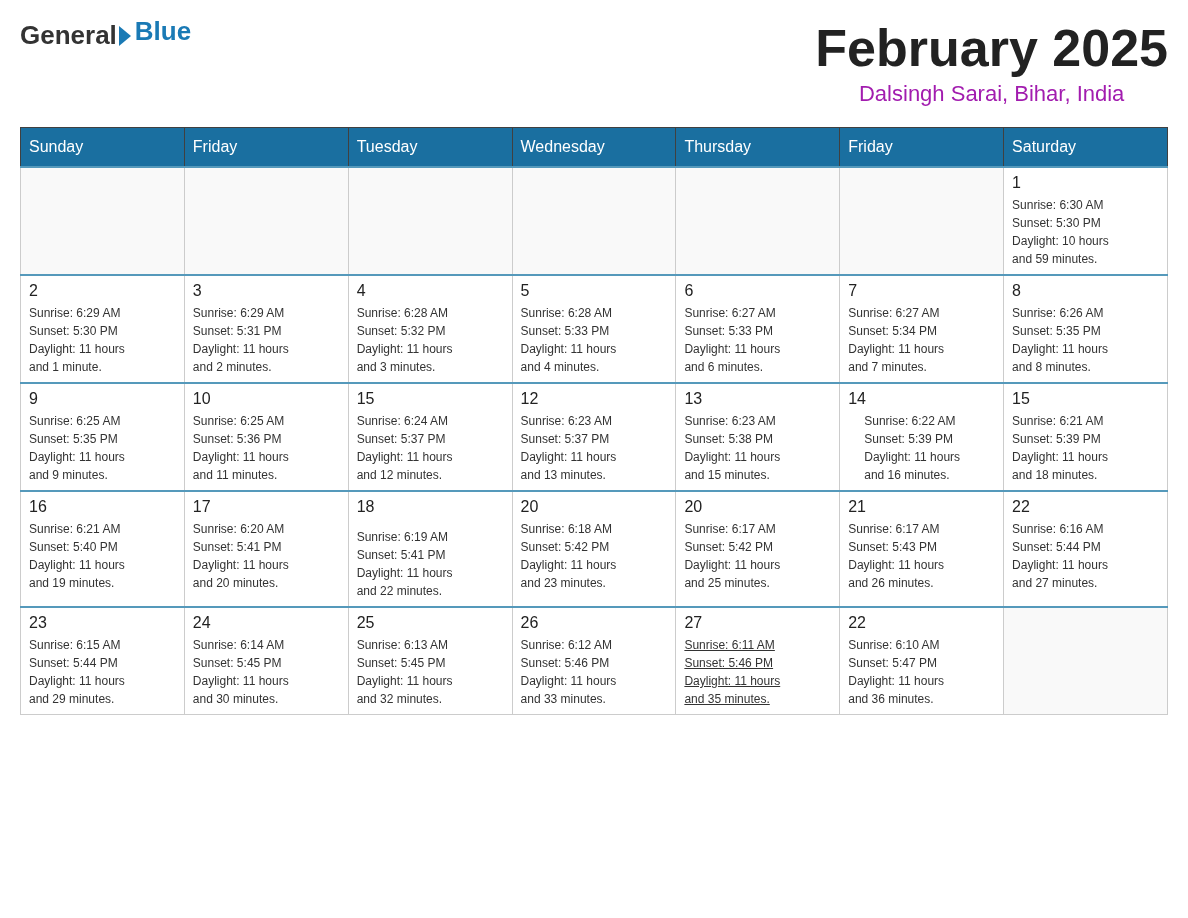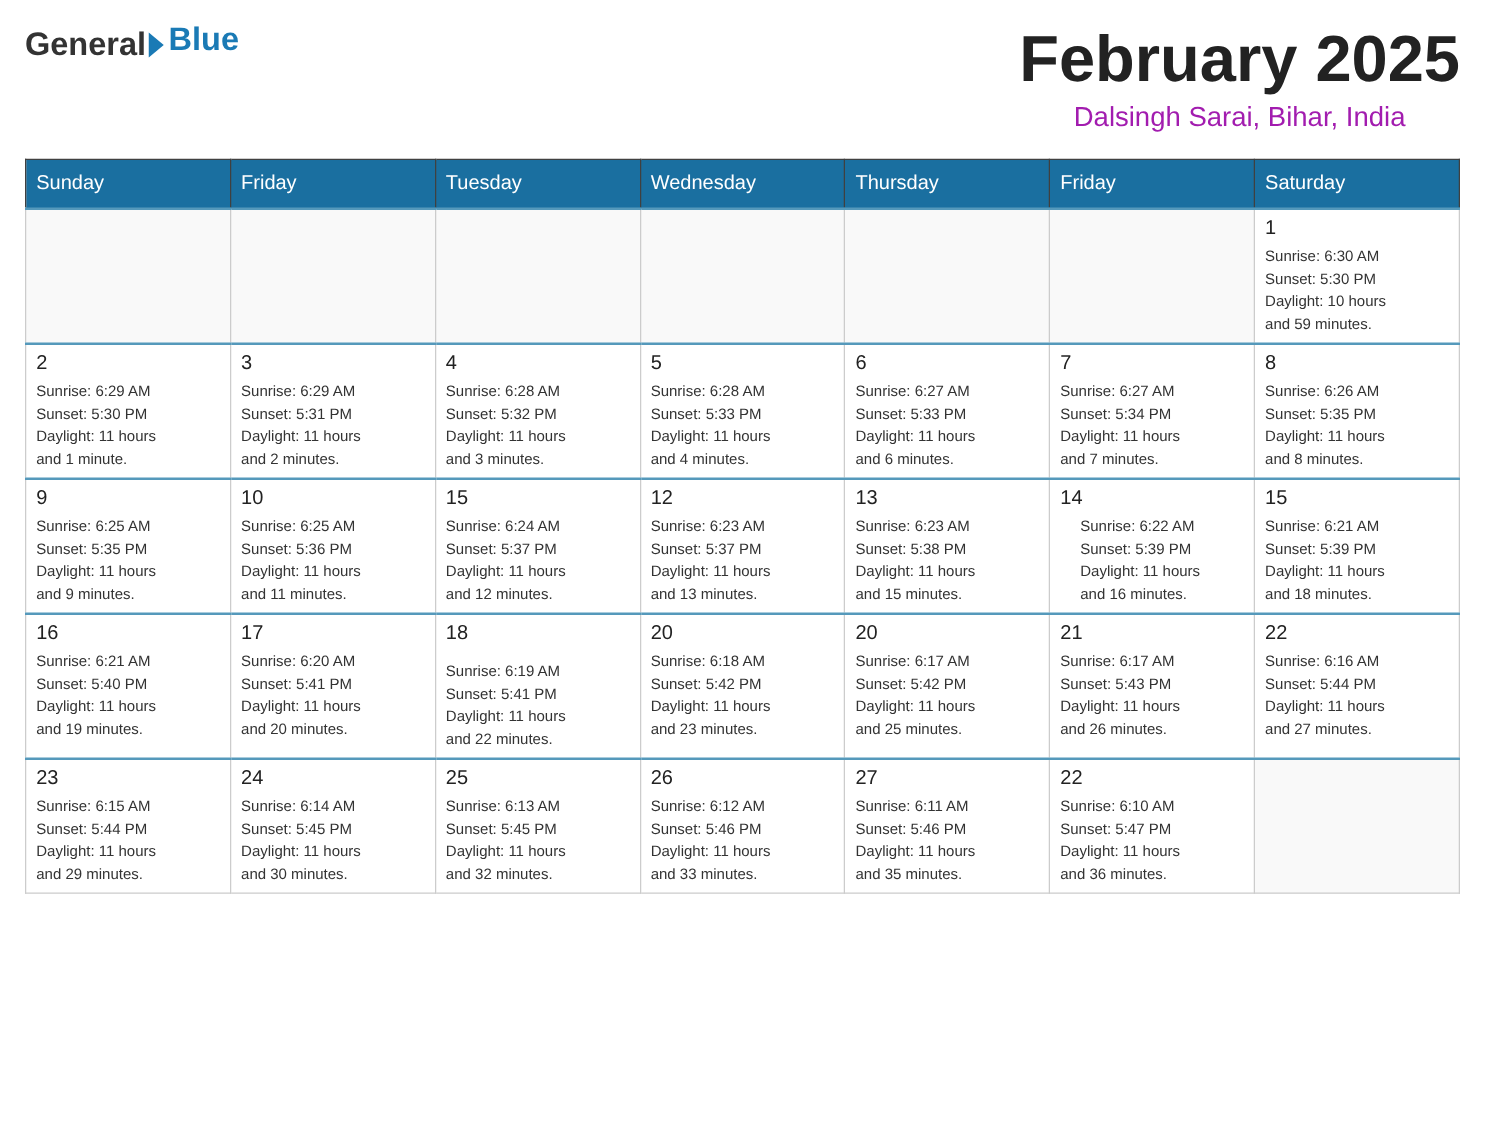--- a/index.html
+++ b/index.html
@@ -321,21 +321,21 @@
         </td>
         <td>
           <div class="day-number">26</div>
           <div class="day-info" style="white-space: pre-line;">Sunrise: 6:12 AM
 Sunset: 5:46 PM
 Daylight: 11 hours
 and 33 minutes.</div>
         </td>
         <td>
           <div class="day-number">27</div>
-          <div class="day-info" style="white-space: pre-line;">Sunrise: 6:11 AM
+          <div class="day-info" style="white-space: pre-line; text-decoration: underline;">Sunrise: 6:11 AM
 Sunset: 5:46 PM
 Daylight: 11 hours
 and 35 minutes.</div>
         </td>
         <td>
           <div class="day-number">22</div>
           <div class="day-info" style="white-space: pre-line;">Sunrise: 6:10 AM
 Sunset: 5:47 PM
 Daylight: 11 hours
 and 36 minutes.</div>

